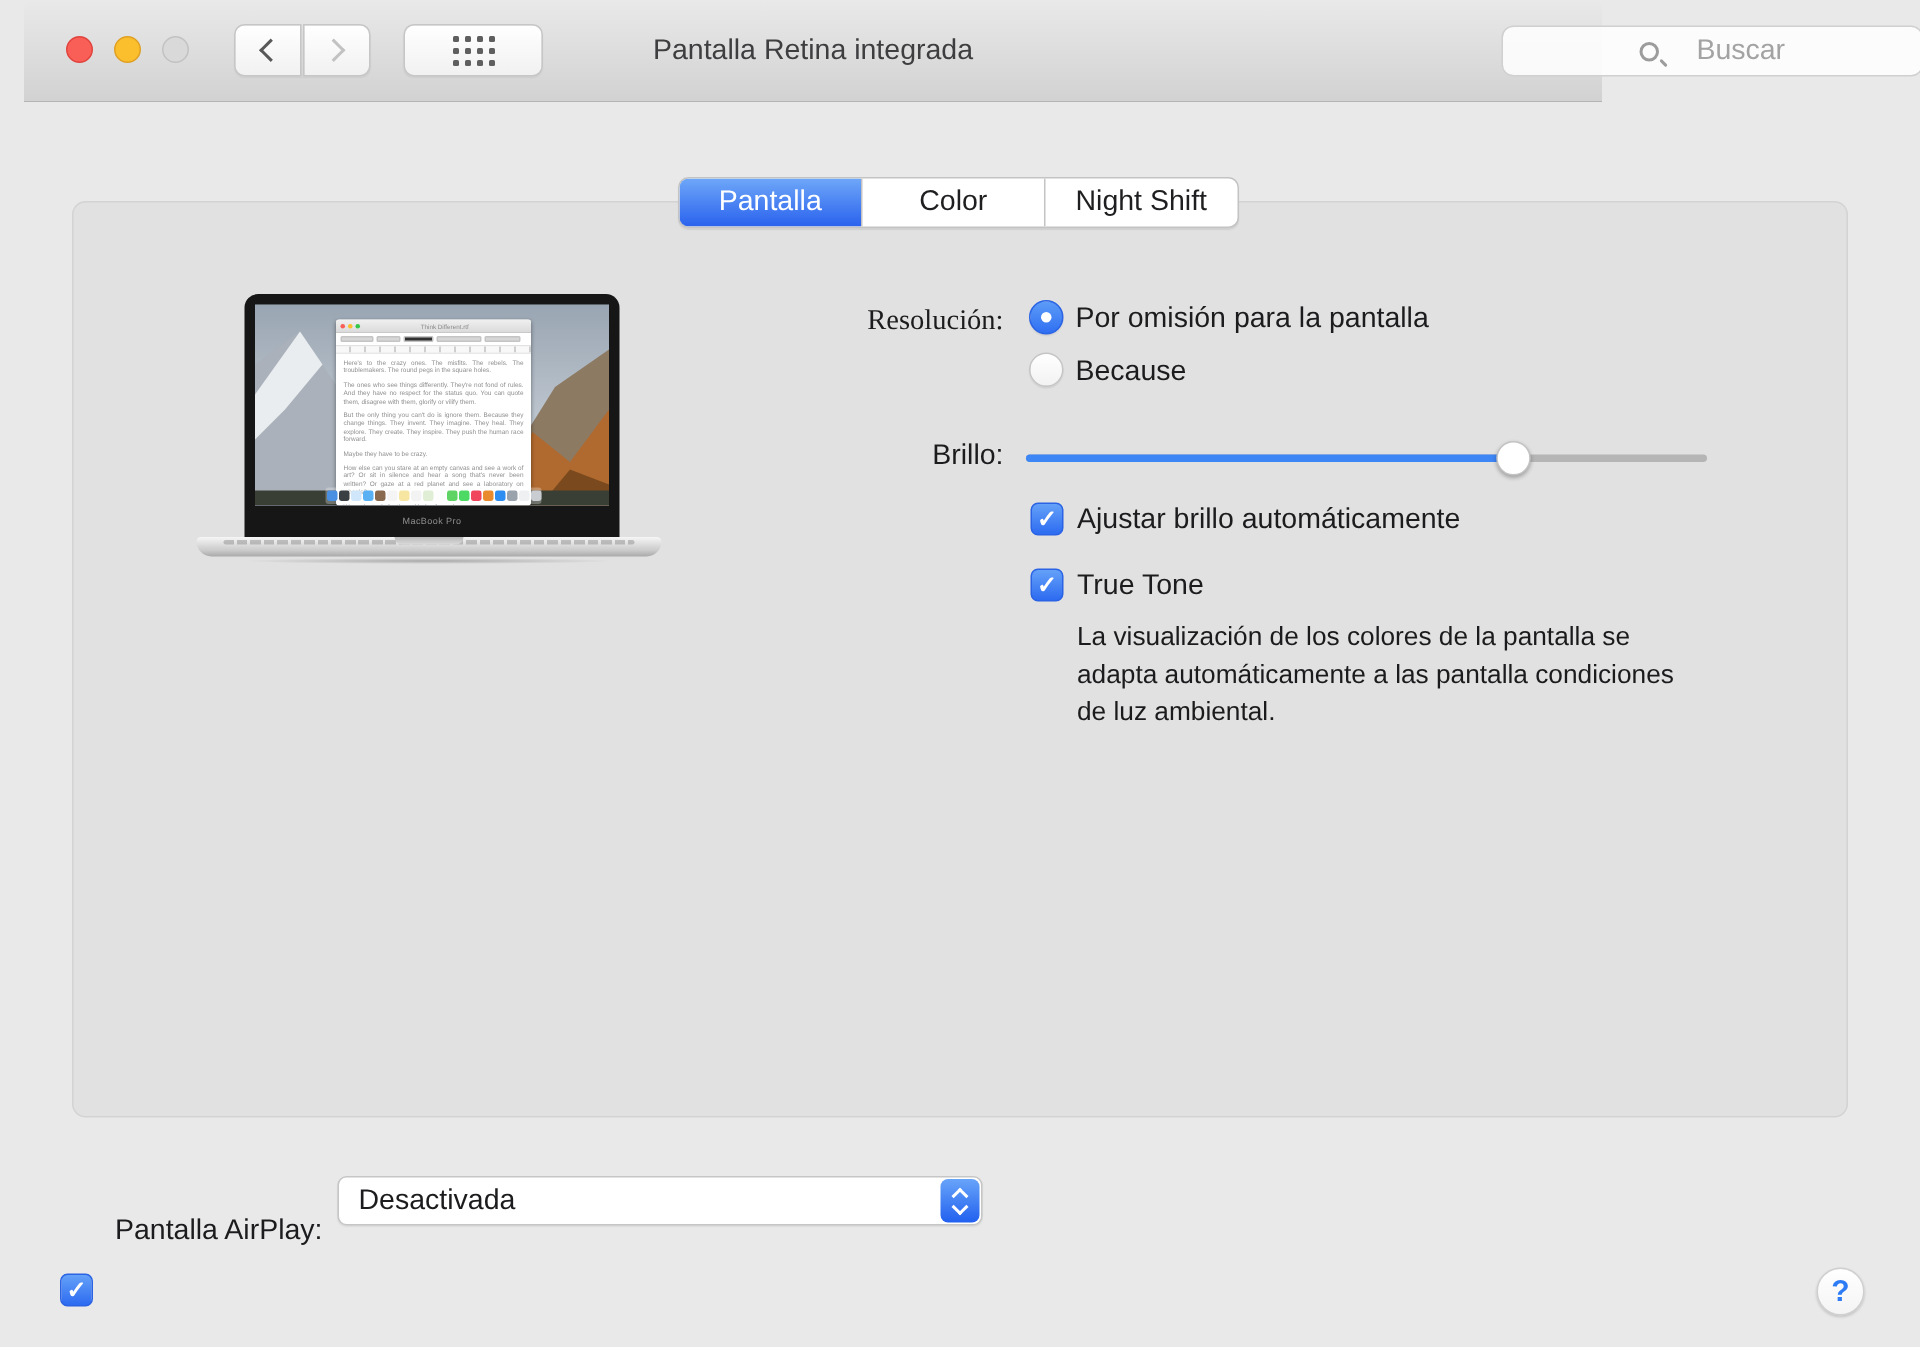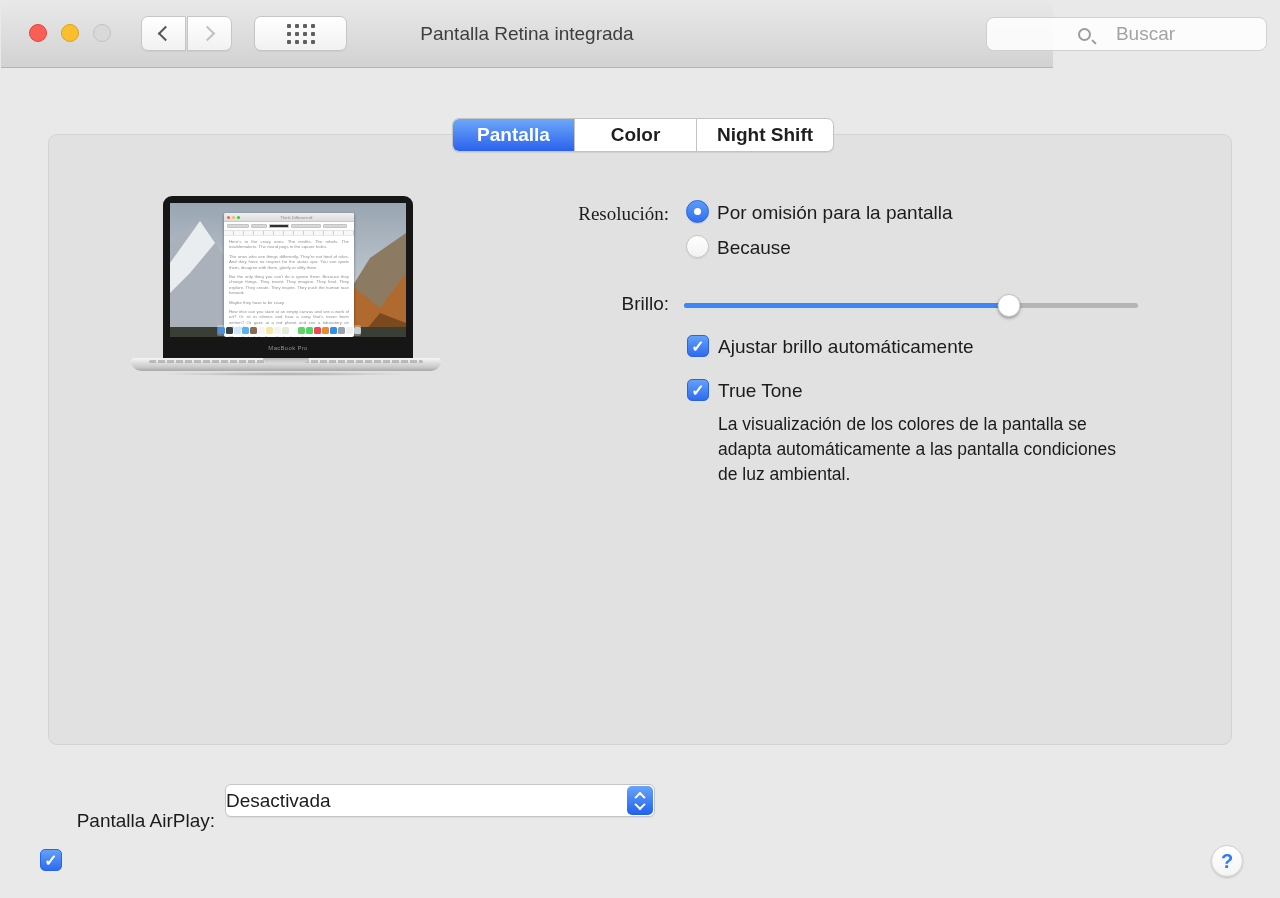--- a/index.html
+++ b/index.html
@@ -1,21 +1,21 @@
 <!DOCTYPE html>
 <html><head>
 <meta charset="utf-8">
 <style>
   * { margin:0; padding:0; box-sizing:border-box; }
   html,body { width:1280px; height:898px; }
   body { font-family:"Liberation Sans", sans-serif; background:#e9e9e9; overflow:hidden; }
   .window { position:relative; width:1280px; height:898px; background:#e9e9e9; }
 
   
-  .titlebar { position:absolute; left:1px; top:0; width:1052px; height:68px;
+  .titlebar { position:absolute; left:16px; top:0; width:1052px; height:68px;
     background:linear-gradient(#e9e9e9,#d2d2d2); border-bottom:1px solid #b4b4b4;
     border-radius:6px 6px 0 0; }
   .traffic { position:absolute; top:24px; width:18px; height:18px; border-radius:50%; }
   .tl-red    { left:28px; background:#f95f57; border:1px solid #e1443e; }
   .tl-yellow { left:60px; background:#fbbf2d; border:1px solid #dfa023; }
   .tl-gray   { left:92px; background:#d9d9d9; border:1px solid #c2c2c2; }
   .navbtn { position:absolute; top:16px; height:35px; background:linear-gradient(#ffffff,#f1f1f1);
     border:1px solid #c6c6c6; border-radius:7px; box-shadow:0 1px 1px rgba(0,0,0,.05);
     display:flex; align-items:center; justify-content:center; }
   .btn-back { left:140px; width:45px; border-radius:7px 0 0 7px; }
@@ -30,21 +30,21 @@
     align-items:center; justify-content:center; font-size:19px; font-weight:500; color:#3e3e40; }
   .searchfield { position:absolute; left:985px; top:17px; width:281px; height:34px;
     background:rgba(255,255,255,.85); border:1px solid #d0d0d0; border-radius:8px;
     display:flex; align-items:center; justify-content:center; gap:25px; color:#a3a3a3; font-size:19px; }
 
   
   .tabs { position:absolute; left:452px; top:118px; height:34px; display:flex; z-index:5;
     background:#ffffff; border:1px solid #c3c3c3; border-radius:7px; overflow:hidden;
     box-shadow:0 1px 1px rgba(0,0,0,.08); }
   .tab { min-width:122px; padding:16px 20px; display:flex; align-items:center; justify-content:center;
-    font-size:19px; color:#1f1f21; border-right:1px solid #c3c3c3; cursor:default;font-weight:bold; }
+    font-size:19px; color:#1f1f21; border-right:1px solid #c3c3c3; cursor:default; }
   .tab:last-child { border-right:none; }
   .tab.selected { background:linear-gradient(#6ea7f8,#2a62ee); color:#ffffff; }
 
   
   .panel { position:absolute; left:48px; top:134px; width:1184px; height:611px;
     background:#e1e1e1; border:1px solid #d3d3d3; border-radius:9px; }
 
   
   .laptop { position:absolute; left:77px; top:61px; width:320px; height:188px; }
   .lt-screen { position:absolute; left:37px; top:0; width:250px; height:162px; background:#161616;
@@ -109,21 +109,21 @@
   .cblab-tt   { left:669px; top:245px; }
   .tt-desc { position:absolute; left:669px; top:277px; width:420px; font-size:17.5px;
     line-height:25px; color:#1b1b1d; }
 
   
   .airplay-label { position:absolute; left:20px; top:790px; width:195px; text-align:right;
     font-size:19px; color:#1c1c1e;margin-top:20px; }
   .dropdown { position:absolute; left:225px; top:784px; width:430px; height:33px;
     background:#ffffff; border:1px solid #c6c6c6; border-radius:6px;
     box-shadow:0 1px 1px rgba(0,0,0,.06); display:flex; align-items:center; }
-  .dd-value { font-size:19px; color:#1c1c1e; }
+  .dd-value { padding-left:13px; font-size:19px; color:#1c1c1e; }
   .dd-stepper { position:absolute; right:1px; top:1px; width:26px; height:29px; border-radius:5px;
     background:linear-gradient(#68a4f9,#2160ef); display:flex; flex-direction:column;
     align-items:center; justify-content:center; gap:2px; }
   .dd-ch { width:8px; height:8px; border-left:2px solid #fff; border-top:2px solid #fff; }
   .dd-up { transform:rotate(45deg) translate(1px,1px); }
   .dd-dn { transform:rotate(225deg) translate(1px,1px); }
   .mirror-cb { left:40px; top:849px; position:absolute; }
   .mirror-label { position:absolute; left:70px; top:850px; font-size:19px; color:#1c1c1e; white-space:nowrap; }
   .helpbtn { position:absolute; left:1211px; top:845px; width:32px; height:32px; border-radius:50%;
     background:linear-gradient(#ffffff,#f4f4f4); border:1px solid #cfcfcf;

